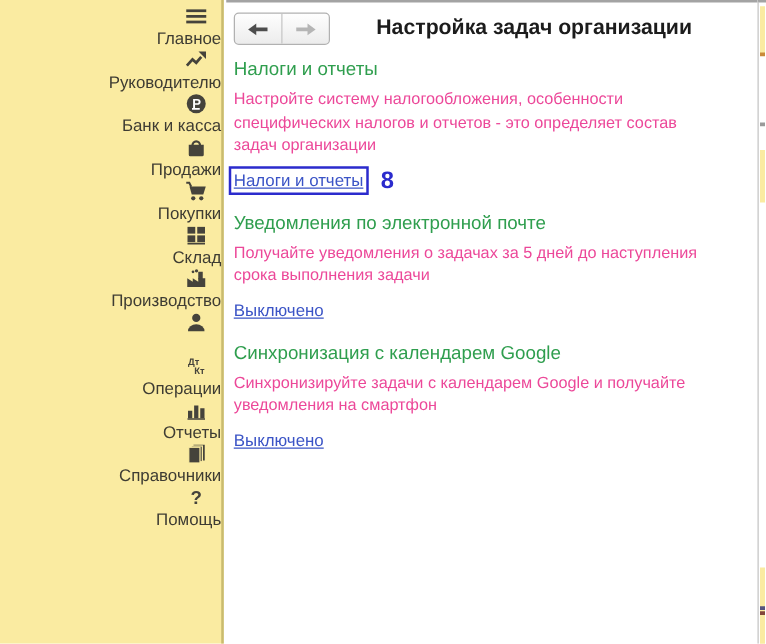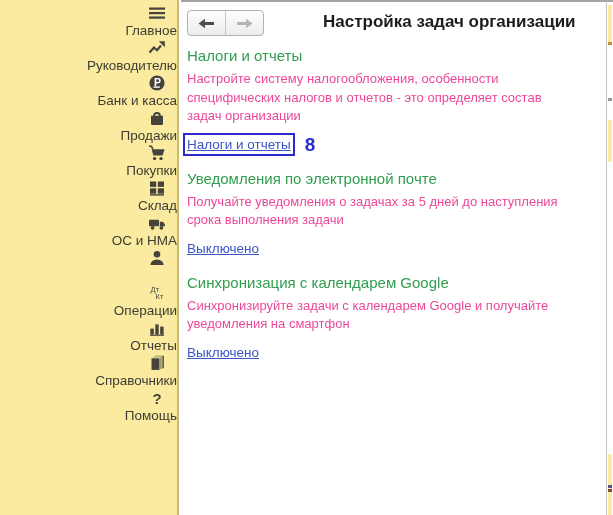--- a/index.html
+++ b/index.html
@@ -14,30 +14,30 @@
   }
   .sidebar-item {
     height:35px; display:flex; align-items:flex-end; padding-left:9px; cursor:pointer;flex-direction:column;
   }
   .icon-box {
     width:20px; height:20px; margin-right:10px; flex:0 0 20px;
     display:flex; align-items:center; justify-content:center; color:#45433b;
   }
   .icon-box svg { display:block; }
   .sidebar-label { font-size:13.5px; color:#3e3c33; white-space:nowrap; }
-  .dtkt { font-size:7.5px; font-weight:normal; line-height:7.5px; color:#45433b; }
+  .dtkt { font-size:7.5px; font-weight:bold; line-height:7.5px; color:#45433b; }
   .dtkt span { display:block; }
   .dtkt span:last-child { margin-left:5px; }
 
   
   .content {
     position:absolute; left:181px; top:0; width:425px; height:515px;
     background:#fff; border-top:2px solid #a3a3a3; padding:8px 0 0 6px;
   }
-  .nav-row { display:flex; align-items:flex-start; height:30px; margin-bottom:6px;gap:22px; }
+  .nav-row { display:flex; align-items:flex-start; height:30px; margin-bottom:6px; }
   .nav-group {
     display:flex; width:77px; height:26px; border:1px solid #b1b1b1; border-radius:4px;
     background:linear-gradient(#fefefe,#ececec); overflow:hidden;
   }
   .nav-btn {
     flex:1; display:flex; align-items:center; justify-content:center;
     background:transparent; border:none; cursor:pointer; padding:0;
   }
   .nav-btn + .nav-btn { border-left:1px solid #c6c6c6; }
   .page-title { font-size:17px; color:#1c1c1c; margin-left:37px; margin-top:2px; white-space:nowrap; }
@@ -136,34 +136,34 @@
               <rect x="9.8" y="2.5" width="6.2" height="5.4"></rect>
               <rect x="2" y="9.3" width="6.2" height="5.4"></rect>
               <rect x="9.8" y="9.3" width="6.2" height="5.4"></rect>
               <rect x="2" y="15.2" width="14" height="1.4"></rect>
             </g>
           </svg>
         </span>
     <span class="sidebar-label">Склад</span>
   </div>
 
-
-  <div class="sidebar-item">
-    <span class="icon-box">
-          <svg width="18" height="18" viewBox="0 0 18 18">
-            <g fill="#45433b">
-              <rect x="1" y="5.8" width="10" height="6.4" rx="0.8"></rect>
-              <path d="M11.8 7.8 h3.2 l2 2.6 v1.8 h-5.2 z"></path>
-              <circle cx="4.6" cy="13.8" r="1.9"></circle>
-              <circle cx="13.4" cy="13.8" r="1.9"></circle>
-            </g>
-          </svg>
-        </span>
-    <span class="sidebar-label">ОС и НМА</span>
-  </div>
+  <div class="sidebar-item">
+    <span class="icon-box">
+          <svg width="18" height="18" viewBox="0 0 18 18">
+            <g fill="#45433b">
+              <rect x="10.6" y="3.4" width="3.6" height="6"></rect>
+              <circle cx="9.2" cy="2.6" r="1.3"></circle>
+              <circle cx="6.4" cy="3.4" r="1.1"></circle>
+              <path d="M1.8 15.6 L1.8 8.6 L6.2 11.4 L6.2 8.6 L10.6 11.4 L10.6 8.6 L16.2 8.6 L16.2 15.6 z"></path>
+            </g>
+          </svg>
+        </span>
+    <span class="sidebar-label">Производство</span>
+  </div>
+
 
   <div class="sidebar-item">
     <span class="icon-box">
           <svg width="18" height="18" viewBox="0 0 18 18">
             <g fill="#45433b">
               <circle cx="9" cy="5.3" r="3.3"></circle>
               <path d="M2.4 16 a6.6 5.6 0 0 1 13.2 0 z"></path>
             </g>
           </svg>
         </span>

